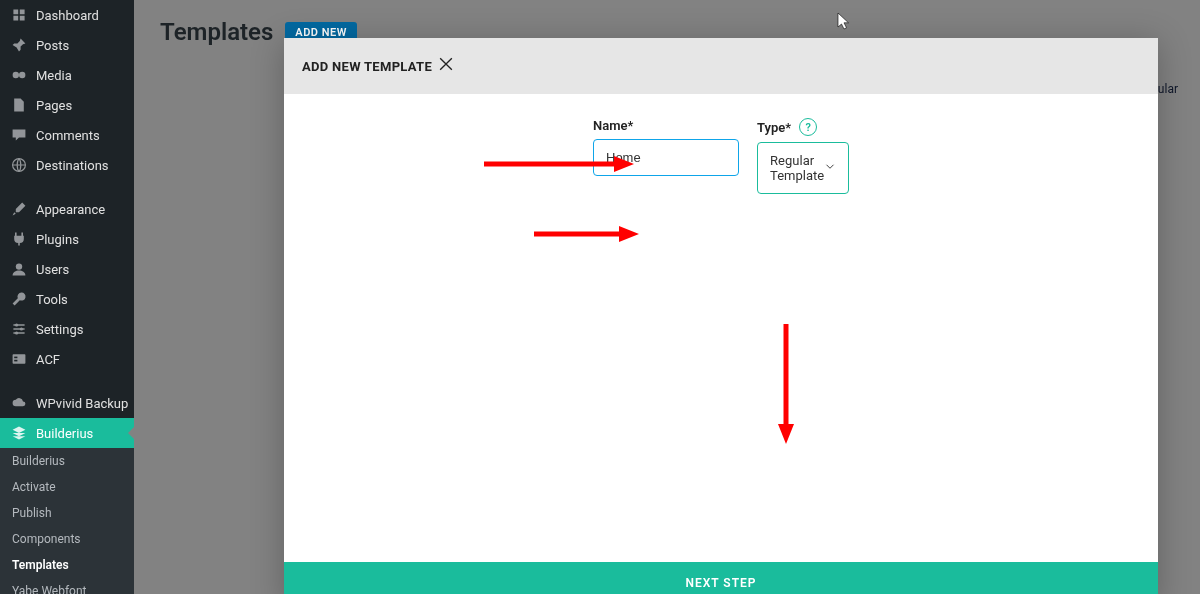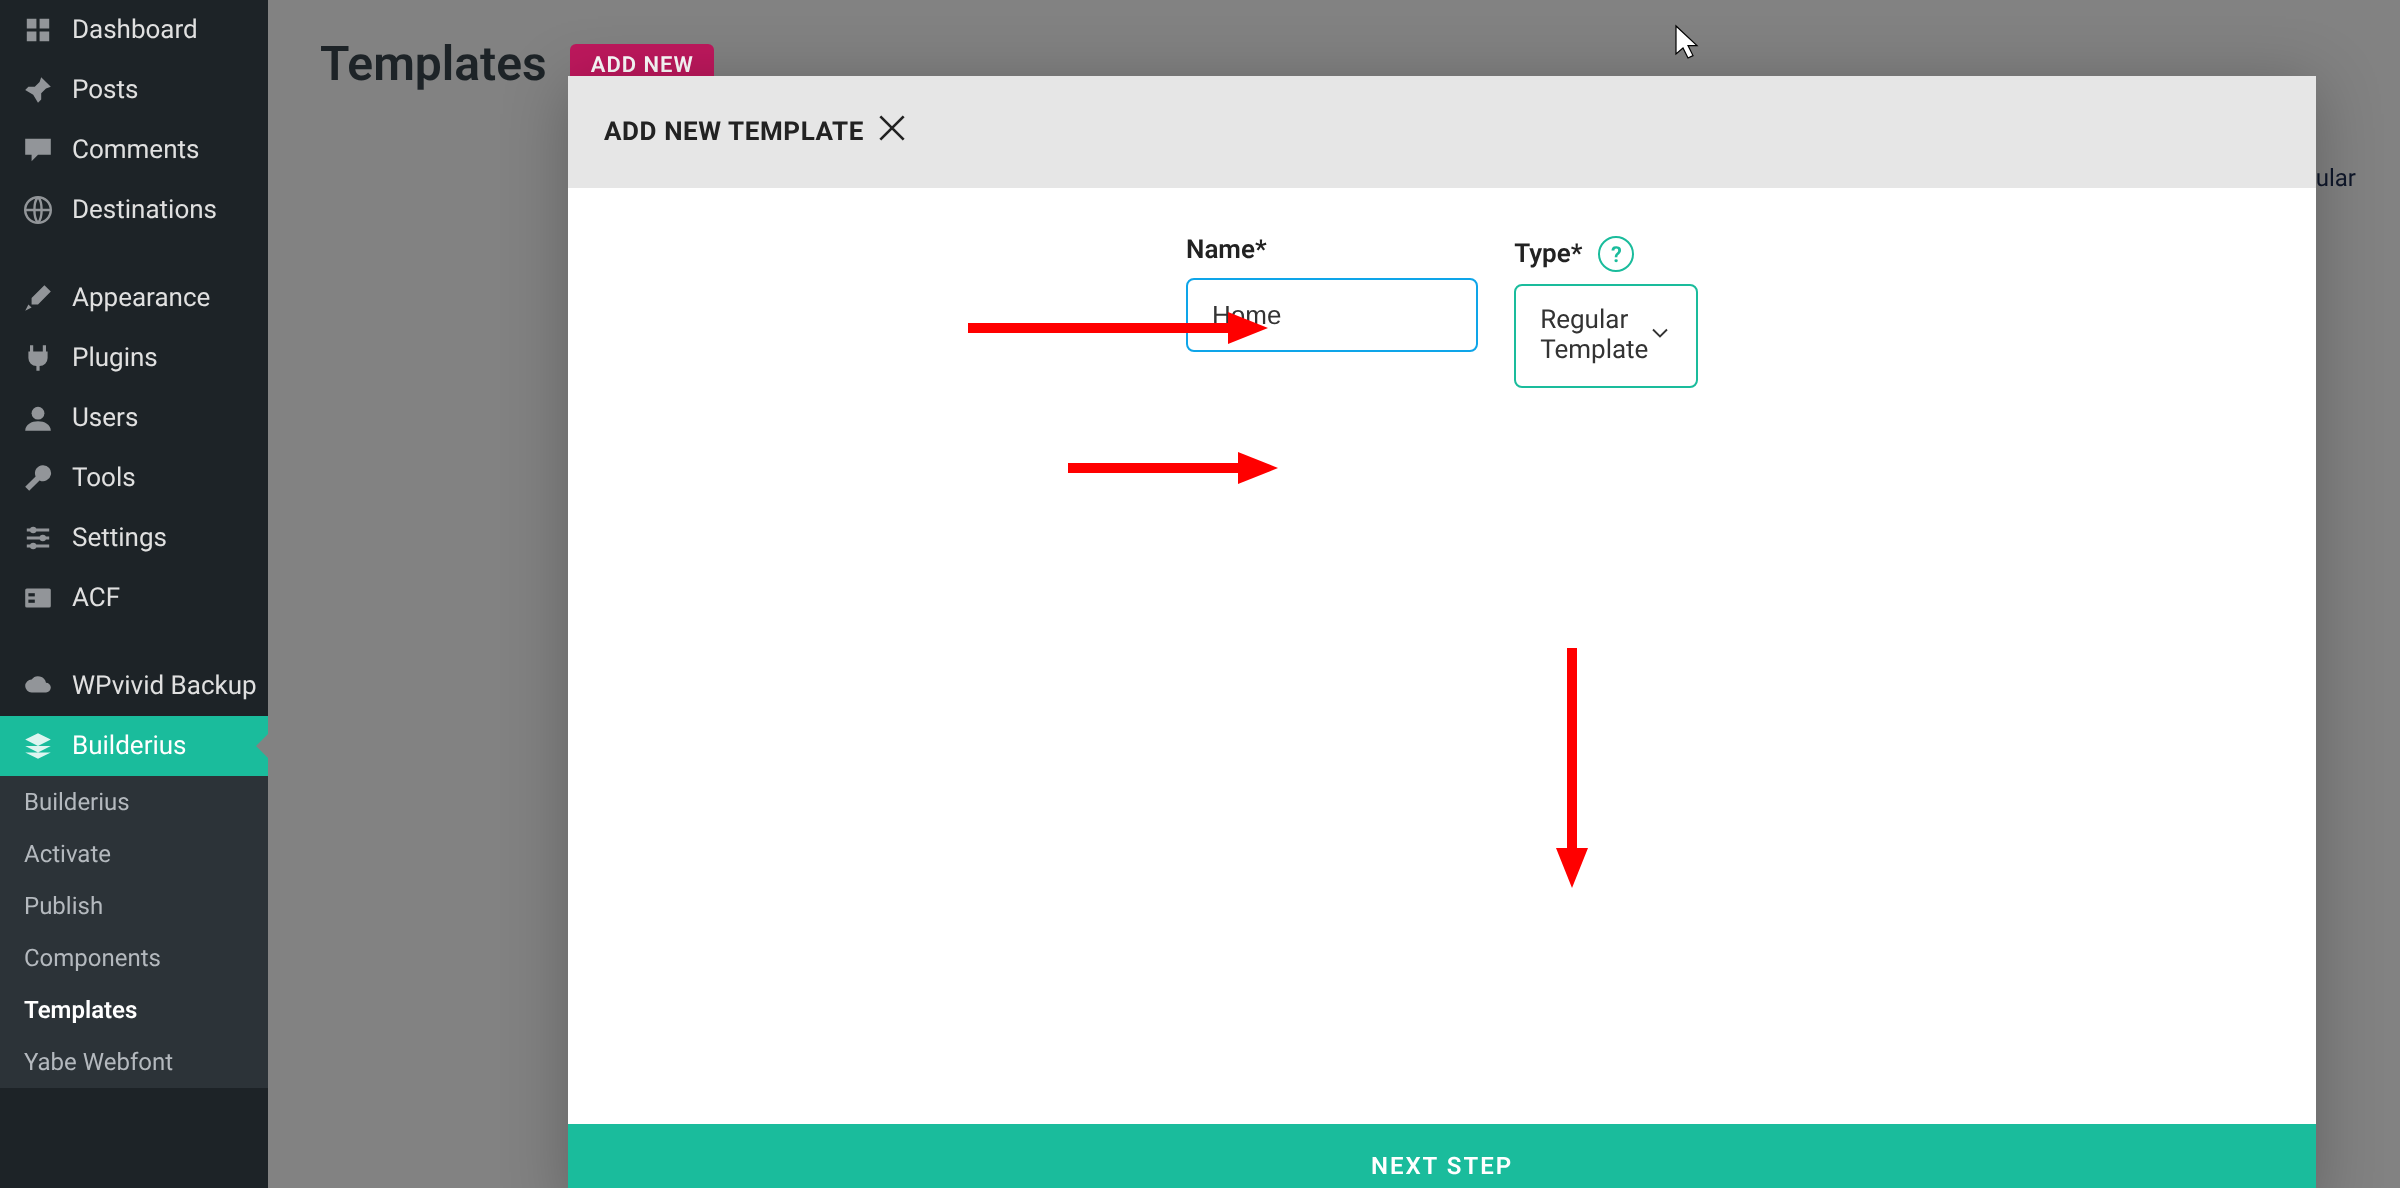--- a/index.html
+++ b/index.html
@@ -15,21 +15,21 @@
   .menu-item.active .mi-icon svg{fill:#fff}
   .menu-item.active::after{content:"";position:absolute;right:0;top:50%;transform:translateY(-50%);border:6px solid transparent;border-right-color:#828282}
   .sub-menu{background:#2c3338}
   .sub-item{padding:6px 10px 6px 12px;color:#b4b9be;font-size:12px;cursor:pointer}
   .sub-item.current{color:#fff;font-weight:600}
 
   
   .main-area{position:absolute;left:134px;right:0;top:0;bottom:0;background:#828282}
   .page-header{position:absolute;top:18px;left:26px;display:flex;align-items:center;gap:12px}
   .page-title{font-size:24px;font-weight:600;color:#1d2327}
-  .add-new-badge{background:#be185d;color:#fff;font-size:11px;padding:4px 10px;border-radius:3px;font-weight:600;letter-spacing:.5px}
+  .add-new-badge{background:#0369a1;color:#fff;font-size:11px;padding:4px 10px;border-radius:3px;font-weight:600;letter-spacing:.5px}
   .ular-text{position:absolute;right:22px;top:82px;font-size:12px;color:#0f172a}
 
   
   .modal{position:absolute;left:150px;right:42px;top:38px;bottom:-10px;background:#fff;box-shadow:0 4px 30px rgba(0,0,0,.25);display:flex;flex-direction:column}
   .modal-header{background:#e6e6e6;display:flex;align-items:center;padding:12px 18px}
   .modal-title{font-size:13px;font-weight:700;color:#222;letter-spacing:.3px}
   .modal-close{cursor:pointer;padding:4px}
   .modal-close svg{width:20px;height:20px;stroke:#222;stroke-width:1.6;fill:none}
   .modal-body{flex:1;overflow:auto;position:relative}
   .form-wrap{width:256px;margin:24px auto 0;display:flex;gap:18px}
@@ -62,20 +62,37 @@
         </span>
         <span>Dashboard</span>
       </div>
       <div class="menu-item">
         <span class="mi-icon">
           <svg viewBox="0 0 20 20">
             <path d="M12 2l6 6-3 1-3 3 0 4-2 2-3-5-5-3 2-2 4 0 3-3z"></path>
           </svg>
         </span>
         <span>Posts</span>
+      </div>
+      <div class="menu-item">
+        <span class="mi-icon">
+          <svg viewBox="0 0 20 20">
+            <circle cx="6" cy="10" r="4"></circle>
+            <circle cx="14" cy="10" r="4"></circle>
+          </svg>
+        </span>
+        <span>Media</span>
+      </div>
+      <div class="menu-item">
+        <span class="mi-icon">
+          <svg viewBox="0 0 20 20">
+            <path d="M4 2h8l4 4v12H4z"></path>
+          </svg>
+        </span>
+        <span>Pages</span>
       </div>
       <div class="menu-item">
         <span class="mi-icon">
           <svg viewBox="0 0 20 20">
             <path d="M2 3h16v10H10l-4 4v-4H2z"></path>
           </svg>
         </span>
         <span>Comments</span>
       </div>
       <div class="menu-item">

